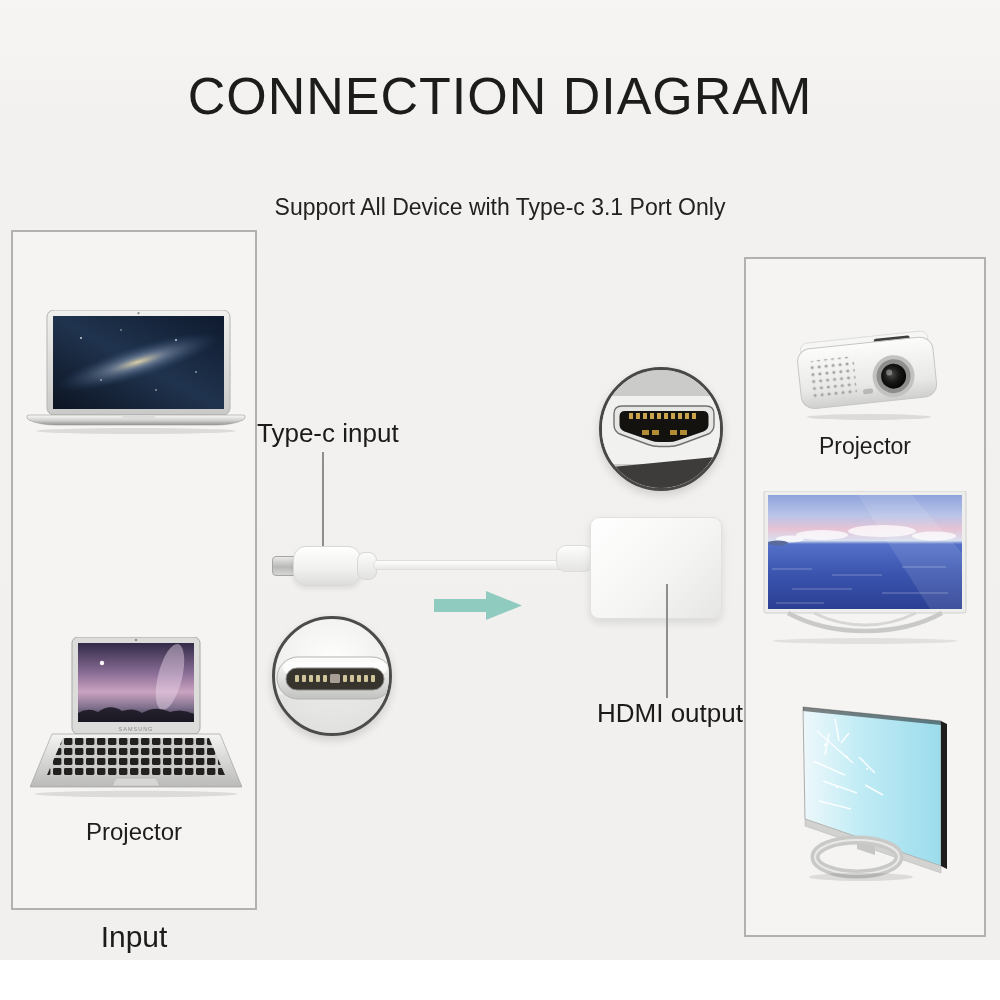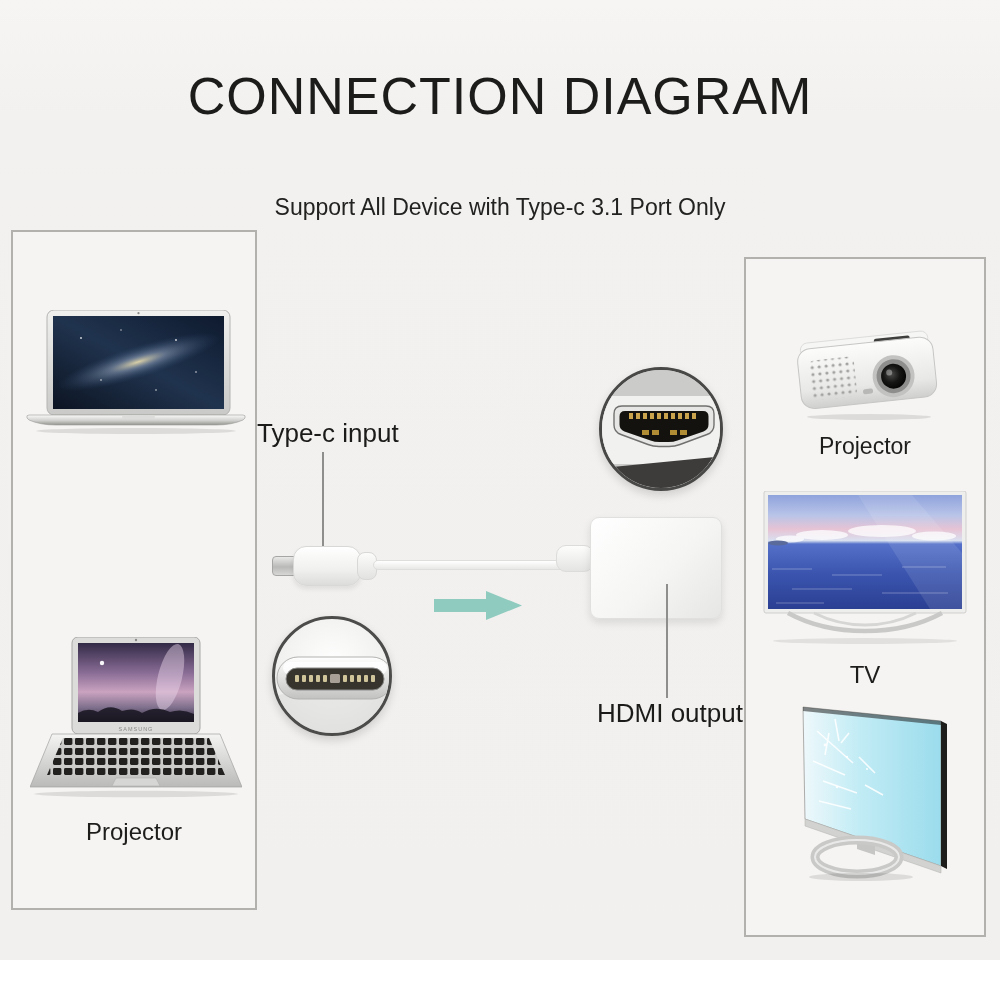--- a/index.html
+++ b/index.html
@@ -261,21 +261,20 @@
       </g>
       <ellipse cx="16" cy="52" rx="10" ry="2.5" fill="#5a6a9a"></ellipse>
       <g stroke="#ffffff" opacity="0.30" stroke-width="1.2">
         <path d="M10,78 h40 M70,84 h50 M140,76 h44 M30,98 h60 M120,102 h66 M14,112 h48"></path>
       </g>
       <polygon points="96,4 150,4 200,62 200,118 168,118" fill="#ffffff" opacity="0.10"></polygon>
       <path d="M26,122 C70,146 136,146 180,122" fill="none" stroke="#c9c9c7" stroke-width="4.5"></path>
       <path d="M52,122 C84,138 122,138 154,122" fill="none" stroke="#d6d6d4" stroke-width="3"></path>
       <ellipse cx="103" cy="150" rx="92" ry="3" fill="#000000" opacity="0.08"></ellipse>
     </svg>
-    <div class="abs device-label" style="top:402px;">TV</div>
 
     <svg class="abs" style="left:33px; top:438px;" width="175" height="188" viewBox="0 0 175 188">
       <defs>
         <linearGradient id="monSky" x1="0" y1="0" x2="1" y2="0">
           <stop offset="0" stop-color="#eef8fb"></stop>
             <stop offset="0.4" stop-color="#c2ecf5"></stop>
             <stop offset="1" stop-color="#9bdcec"></stop>
         </linearGradient>
       </defs>
       <polygon points="24,10 162,24 162,169 26,122" fill="url(#monSky)" stroke="#9a9a98" stroke-width="0.8"></polygon>
@@ -291,20 +290,21 @@
           <circle cx="88" cy="72" r="1.1"></circle>
       </g>
       <polygon points="26,122 162,169 162,176 26,129" fill="#d2d2d0" stroke="#b0b0ae" stroke-width="0.5"></polygon>
       <polygon points="78,140 96,146 96,158 78,152" fill="#c6c6c4"></polygon>
       <ellipse cx="78" cy="160" rx="42" ry="17" fill="none" stroke="#c9c9c7" stroke-width="9"></ellipse>
       <ellipse cx="78" cy="160" rx="42" ry="17" fill="none" stroke="#ffffff" stroke-width="2" opacity="0.6"></ellipse>
       <ellipse cx="82" cy="180" rx="52" ry="4" fill="#000000" opacity="0.10"></ellipse>
     </svg>
   </div>
 
+  <div class="abs panel-footer-label footer-input">Input</div>
 
   <div class="abs callout-label" style="left:257px; top:418px;">Type-c input</div>
   <div class="abs leader-line" style="left:322px; top:452px; height:114px;"></div>
 
   <div class="abs tc-tip"></div>
   <div class="abs tc-body"></div>
   <div class="abs tc-neck"></div>
   <div class="abs cable"></div>
   <div class="abs strain-relief"></div>
   <div class="abs adapter-box"></div>

